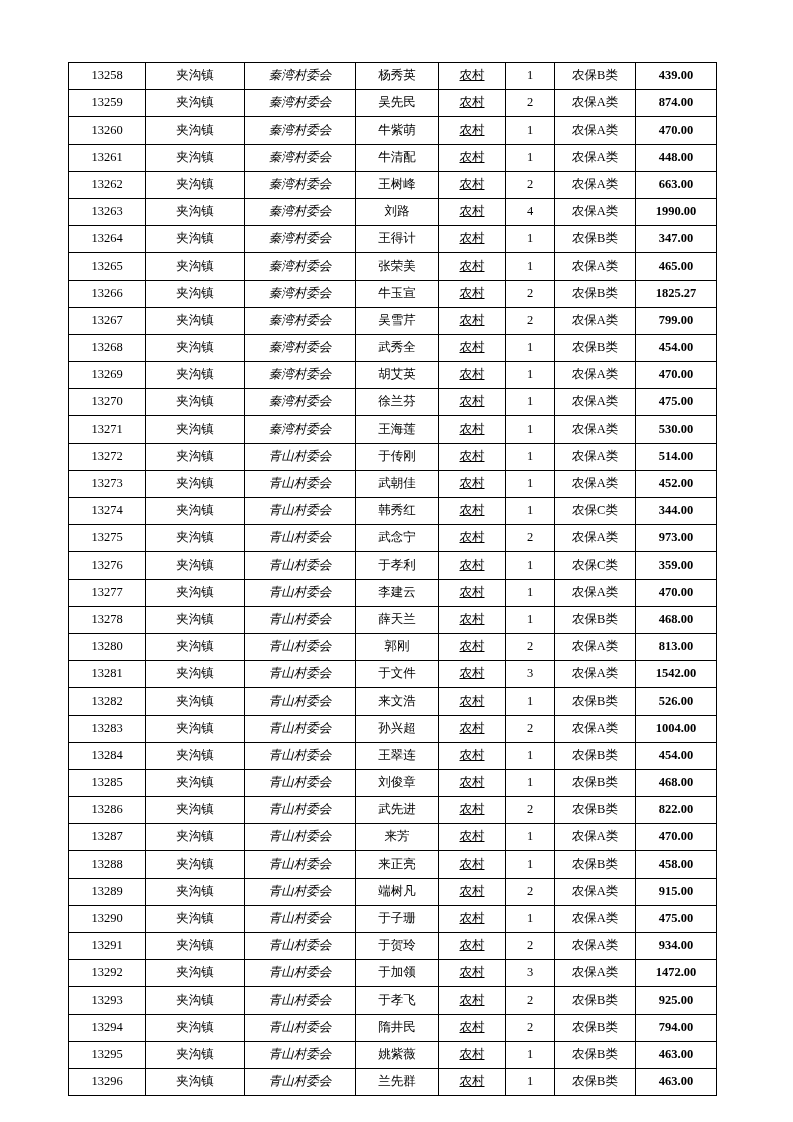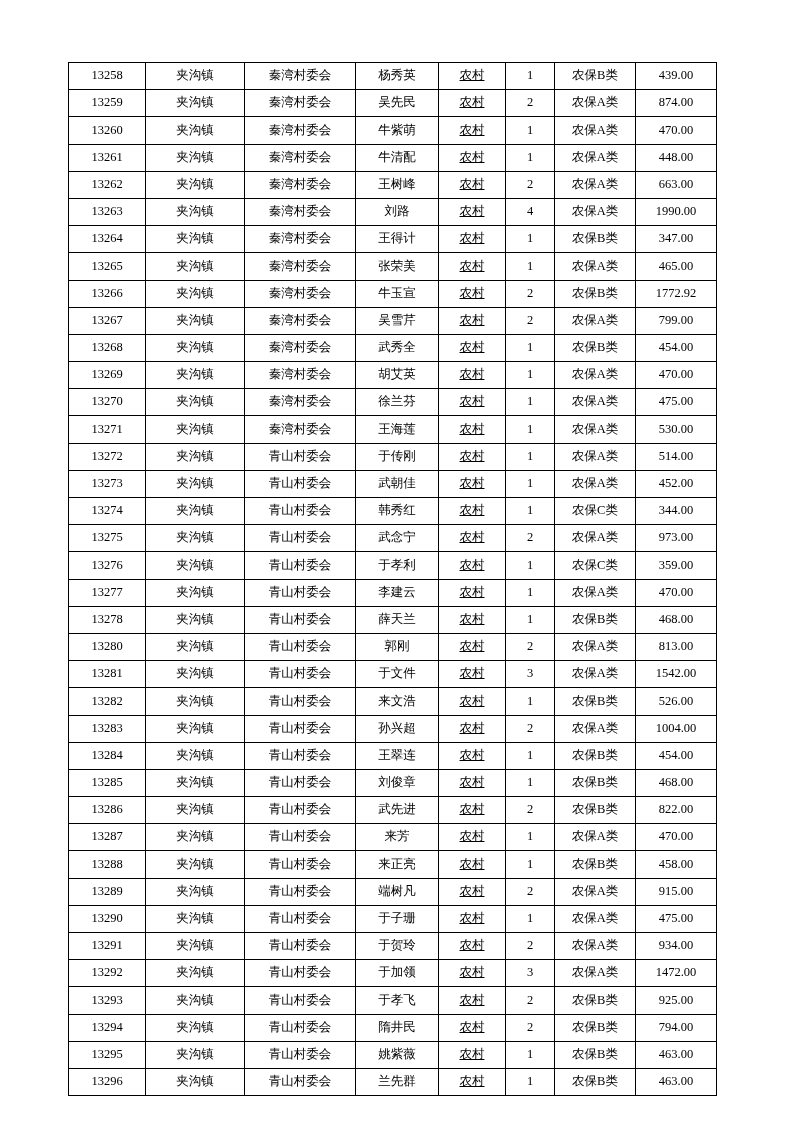--- a/index.html
+++ b/index.html
@@ -32,26 +32,26 @@
     padding: 0 2px;
     text-align: center;
     vertical-align: middle;
     font-size: 12.5px;
     line-height: 1.1;
     overflow: hidden;
     white-space: nowrap;
   }
   td.c-id      { width: 72px; }
   td.c-town    { width: 94px; }
-  td.c-village { width: 106px; }
+  td.c-village { width: 106px; font-style: italic; }
   td.c-name    { width: 78px; }
   td.c-type    { width: 62px; text-decoration: underline; }
   td.c-count   { width: 44px; }
   td.c-cat     { width: 76px; }
-  td.c-amount  { width: 76px; }
+  td.c-amount  { width: 76px; font-weight: bold; }
   td.c-amount, td.c-id {
     font-family: "Liberation Serif", serif;
   }
 </style>
 </head>
 <body>
 
 <div class="page">
   <table class="data-table">
     <tbody>
@@ -136,21 +136,21 @@
           <td class="c-amount">465.00</td>
         </tr>
         <tr>
           <td class="c-id">13266</td>
           <td class="c-town">夹沟镇</td>
           <td class="c-village">秦湾村委会</td>
           <td class="c-name">牛玉宣</td>
           <td class="c-type">农村</td>
           <td class="c-count">2</td>
           <td class="c-cat">农保B类</td>
-          <td class="c-amount">1772.92</td>
+          <td class="c-amount">1825.27</td>
         </tr>
         <tr>
           <td class="c-id">13267</td>
           <td class="c-town">夹沟镇</td>
           <td class="c-village">秦湾村委会</td>
           <td class="c-name">吴雪芹</td>
           <td class="c-type">农村</td>
           <td class="c-count">2</td>
           <td class="c-cat">农保A类</td>
           <td class="c-amount">799.00</td>

